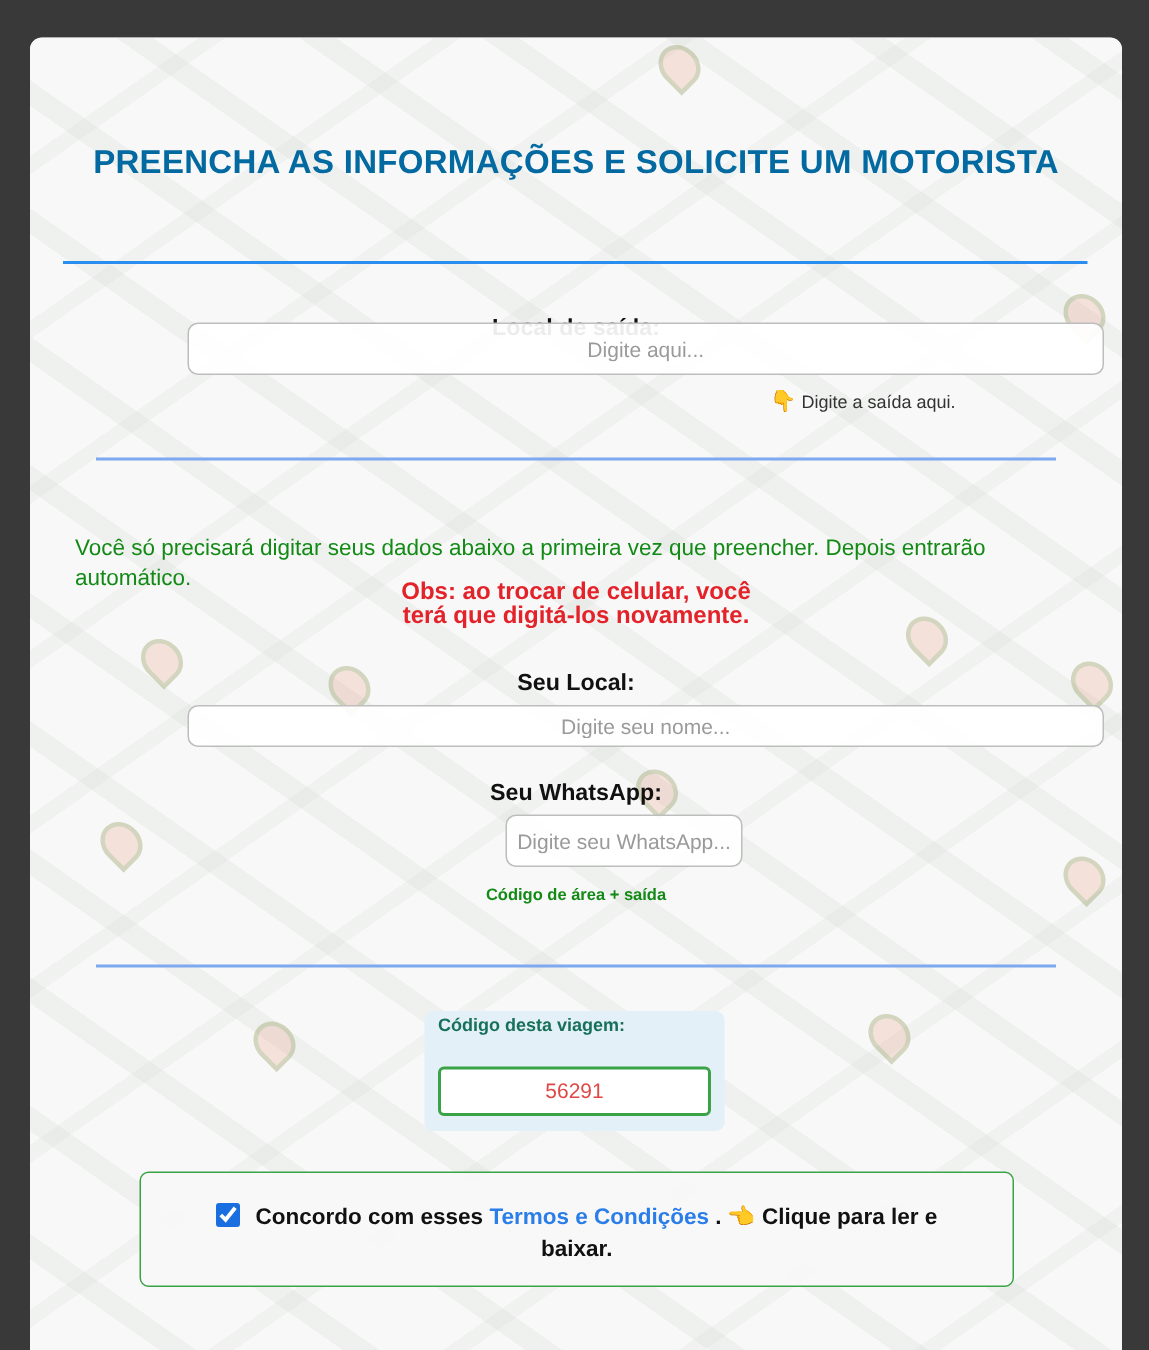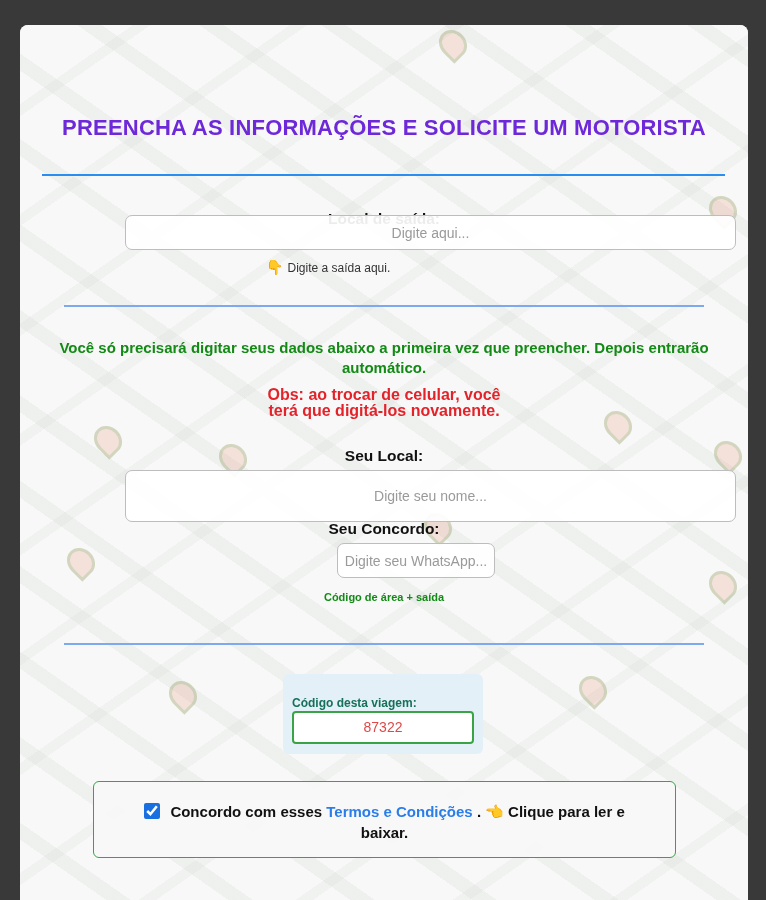--- a/index.html
+++ b/index.html
@@ -27,63 +27,63 @@
       position: absolute; width: 26px; height: 30px;
       border-radius: 50% 50% 50% 0;
       transform: rotate(-45deg);
       background: rgba(230,120,90,0.18);
       border: 3px solid rgba(90,170,90,0.22);
       z-index: 0;
     }
     .content { position: relative; z-index: 1; }
     .title {
       position: absolute; left: 0; width: 728px; top: 70px;
-      text-align: center; color: #6d28d9;
-      font-weight: bold; font-size: 22px; letter-spacing: 0.2px; margin-top: 20px;
+      text-align: center; color: #0369a1;
+      font-weight: bold; font-size: 22px; letter-spacing: 0.2px;
     }
     .divider { position: absolute; height: 2px; }
     .label {
       position: absolute; left: 0; width: 728px; text-align: center;
       font-weight: bold; font-size: 15.5px; color: #111;
     }
     .input {
       position: absolute; height: 35px;
       border: 1.5px solid #bdbdbd; border-radius: 7px;
       background: rgba(255,255,255,0.92);
       text-align: center; font-size: 14px; color: #333;
       font-family: "Liberation Sans", sans-serif;
       outline: none;
       margin-left: 47px;
     }
     .input::placeholder { color: #9a9a9a; }
     .hint {
-      position: absolute; left: 0; width: 617px; text-align: center;
+      position: absolute; left: 0; width: 617px; text-align: right;
       font-size: 12px; color: #333;
     }
     .hand { color: #f0a21a; font-size: 14px; }
     .green-msg {
-      position: absolute; left: 30px; width: 668px; top: 313px;
-      text-align: center; color: #138a16; font-weight: bold;
+      position: absolute; left: 30px; width: 668px; top: 331px;
+      color: #138a16; font-weight: normal;
       font-size: 15px; line-height: 20px;
     }
     .red-msg {
       position: absolute; left: 0; width: 728px; top: 362px;
       text-align: center; color: #e4222a; font-weight: bold;
       font-size: 16px; line-height: 16px;
     }
     .area-hint {
       position: absolute; left: 0; width: 728px; top: 566px;
       text-align: center; color: #138a16; font-weight: bold; font-size: 11px;
     }
     .code-box {
       position: absolute; left: 263px; top: 649px; width: 200px; height: 80px;
       background: #e4f0f8; border-radius: 6px;
     }
     .code-label {
-      position: absolute; left: 9px; top: 22px;
+      position: absolute; left: 9px; top: 2px;
       color: #16705a; font-weight: bold; font-size: 12px;
     }
     .code-field {
       position: absolute; left: 9px; top: 37px; width: 182px; height: 33px;
       border: 2px solid #3aa346; border-radius: 4px; background: #fff;
       text-align: center; line-height: 29px; color: #e04848; font-size: 14px;
     }
     .terms-box {
       position: absolute; left: 73px; top: 756px; width: 583px; height: 77px;
       border: 1.5px solid #3aa346; border-radius: 6px;
@@ -129,31 +129,31 @@
 
     <div class="divider" style="left:44px;top:280px;width:640px;background:#7ea8f0;"></div>
 
     <div class="green-msg">Você só precisará digitar seus dados abaixo a primeira vez que preencher.  Depois entrarão automático.</div>
     <div class="red-msg">
       <div>Obs: ao trocar de celular, você</div>
       <div>terá que digitá-los novamente.</div>
     </div>
 
     <div class="label" style="top:422px;">Seu Local:</div>
-    <input class="input" type="text" style="left: 58px; top: 445px; width: 611px; height: 52px;" placeholder="Digite seu nome...">
+    <input class="input" type="text" style="left: 58px; top: 445px; width: 611px; height: 28px;" placeholder="Digite seu nome...">
 
-    <div class="label" style="top:495px;">Seu Concordo:</div>
+    <div class="label" style="top:495px;">Seu WhatsApp:</div>
     <input class="input" type="tel" style="left: 270px; top: 518px; width: 158px; height: 35px;" placeholder="Digite seu WhatsApp...">
     <div class="area-hint">Código de área + saída</div>
 
     <div class="divider" style="left:44px;top:618px;width:640px;background:#7ea8f0;"></div>
 
     <div class="code-box">
       <div class="code-label">Código desta viagem:</div>
-      <div class="code-field">87322</div>
+      <div class="code-field">56291</div>
     </div>
 
     <div class="terms-box">
       <input type="checkbox" checked="" style="">
       <span>Concordo com esses</span>
       <a class="terms-link">Termos e Condições</a>
       <span>.</span>
       <span class="point-left">👈</span>
       <span>Clique para ler e baixar.</span>
     </div>

